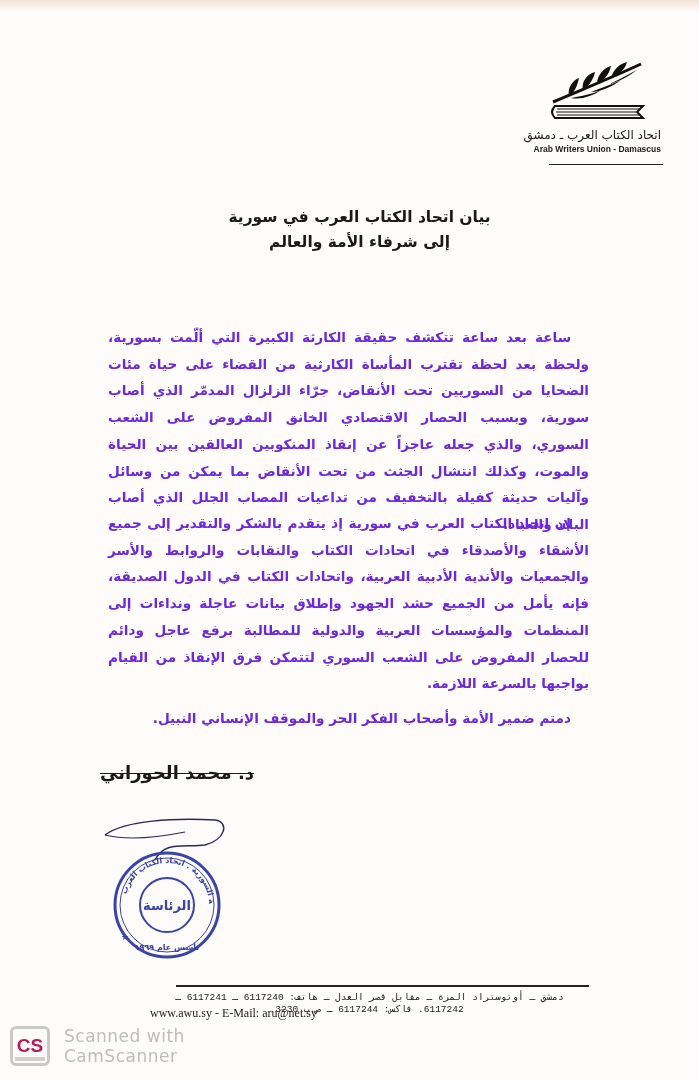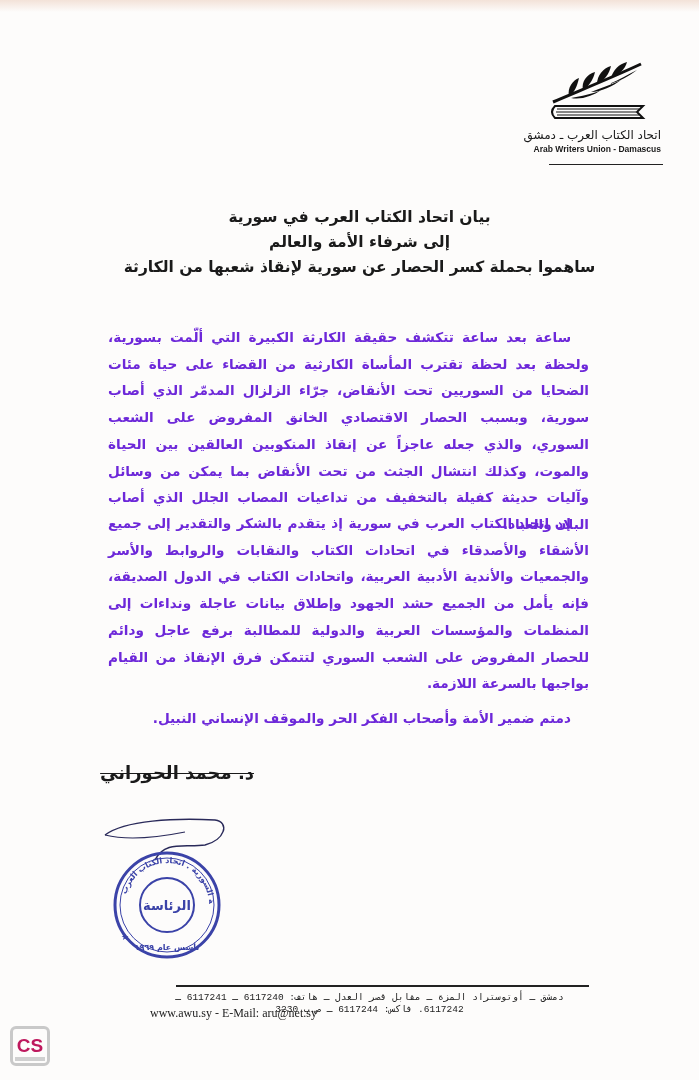--- a/index.html
+++ b/index.html
@@ -99,21 +99,20 @@
     <line x1="16" y1="55" x2="98" y2="55" stroke="#111" stroke-width="1"></line>
   </svg>
   <div class="org-ar">اتحاد الكتاب العرب ـ دمشق</div>
   <div class="org-en">Arab Writers Union - Damascus</div>
   <div class="logo-rule"></div>
 </div>
 
 <div class="titles">
   <div>بيان اتحاد الكتاب العرب في سورية</div>
   <div>إلى شرفاء الأمة والعالم</div>
-  <div>ساهموا بحملة كسر الحصار عن سورية لإنقاذ شعبها من الكارثة</div>
 </div>
 
 <div class="body-text p1">ساعة بعد ساعة تتكشف حقيقة الكارثة الكبيرة التي ألّمت بسورية، ولحظة بعد لحظة تقترب المأساة الكارثية من القضاء على حياة مئات الضحايا من السوريين تحت الأنقاض، جرّاء الزلزال المدمّر الذي أصاب سورية، وبسبب الحصار الاقتصادي الخانق المفروض على الشعب السوري، والذي جعله عاجزاً عن إنقاذ المنكوبين العالقين بين الحياة والموت، وكذلك انتشال الجثث من تحت الأنقاض بما يمكن من وسائل وآليات حديثة كفيلة بالتخفيف من تداعيات المصاب الجلل الذي أصاب البلاد والعباد.</div>
 <div class="body-text p2">إن اتحاد الكتاب العرب في سورية إذ يتقدم بالشكر والتقدير إلى جميع الأشقاء والأصدقاء في اتحادات الكتاب والنقابات والروابط والأسر والجمعيات والأندية الأدبية العربية، واتحادات الكتاب في الدول الصديقة، فإنه يأمل من الجميع حشد الجهود وإطلاق بيانات عاجلة ونداءات إلى المنظمات والمؤسسات العربية والدولية للمطالبة برفع عاجل ودائم للحصار المفروض على الشعب السوري لتتمكن فرق الإنقاذ من القيام بواجبها بالسرعة اللازمة.</div>
 <div class="body-text p3">دمتم ضمير الأمة وأصحاب الفكر الحر والموقف الإنساني النبيل.</div>
 
 <div class="signature">
   <div class="sig-name">د. محمد الحوراني</div>
 </div>
 
@@ -133,13 +132,17 @@
   <text x="72" y="150" text-anchor="middle" font-size="8" fill="#3b43a8" font-weight="bold" font-family="DejaVu Sans, sans-serif">تأسس عام ١٩٦٩</text>
   <text x="26" y="140" font-size="9" fill="#3b43a8">★</text>
 </svg>
 
 <div class="footer-rule"></div>
 <div class="footer-address">دمشق ـ أوتوستراد المزة ـ مقابل قصر العدل ـ هاتف: 6117240 ـ 6117241 ـ 6117242. فاكس: 6117244 ـ ص.ب 3230</div>
 <div class="footer-web">www.awu.sy - E-Mail: aru@net.sy</div>
 
 <div class="cs-badge">
   <div class="cs-icon">CS</div>
+  <div class="cs-text">
+    <div>Scanned with</div>
+    <div>CamScanner</div>
+  </div>
 </div>
 
 </body></html>

